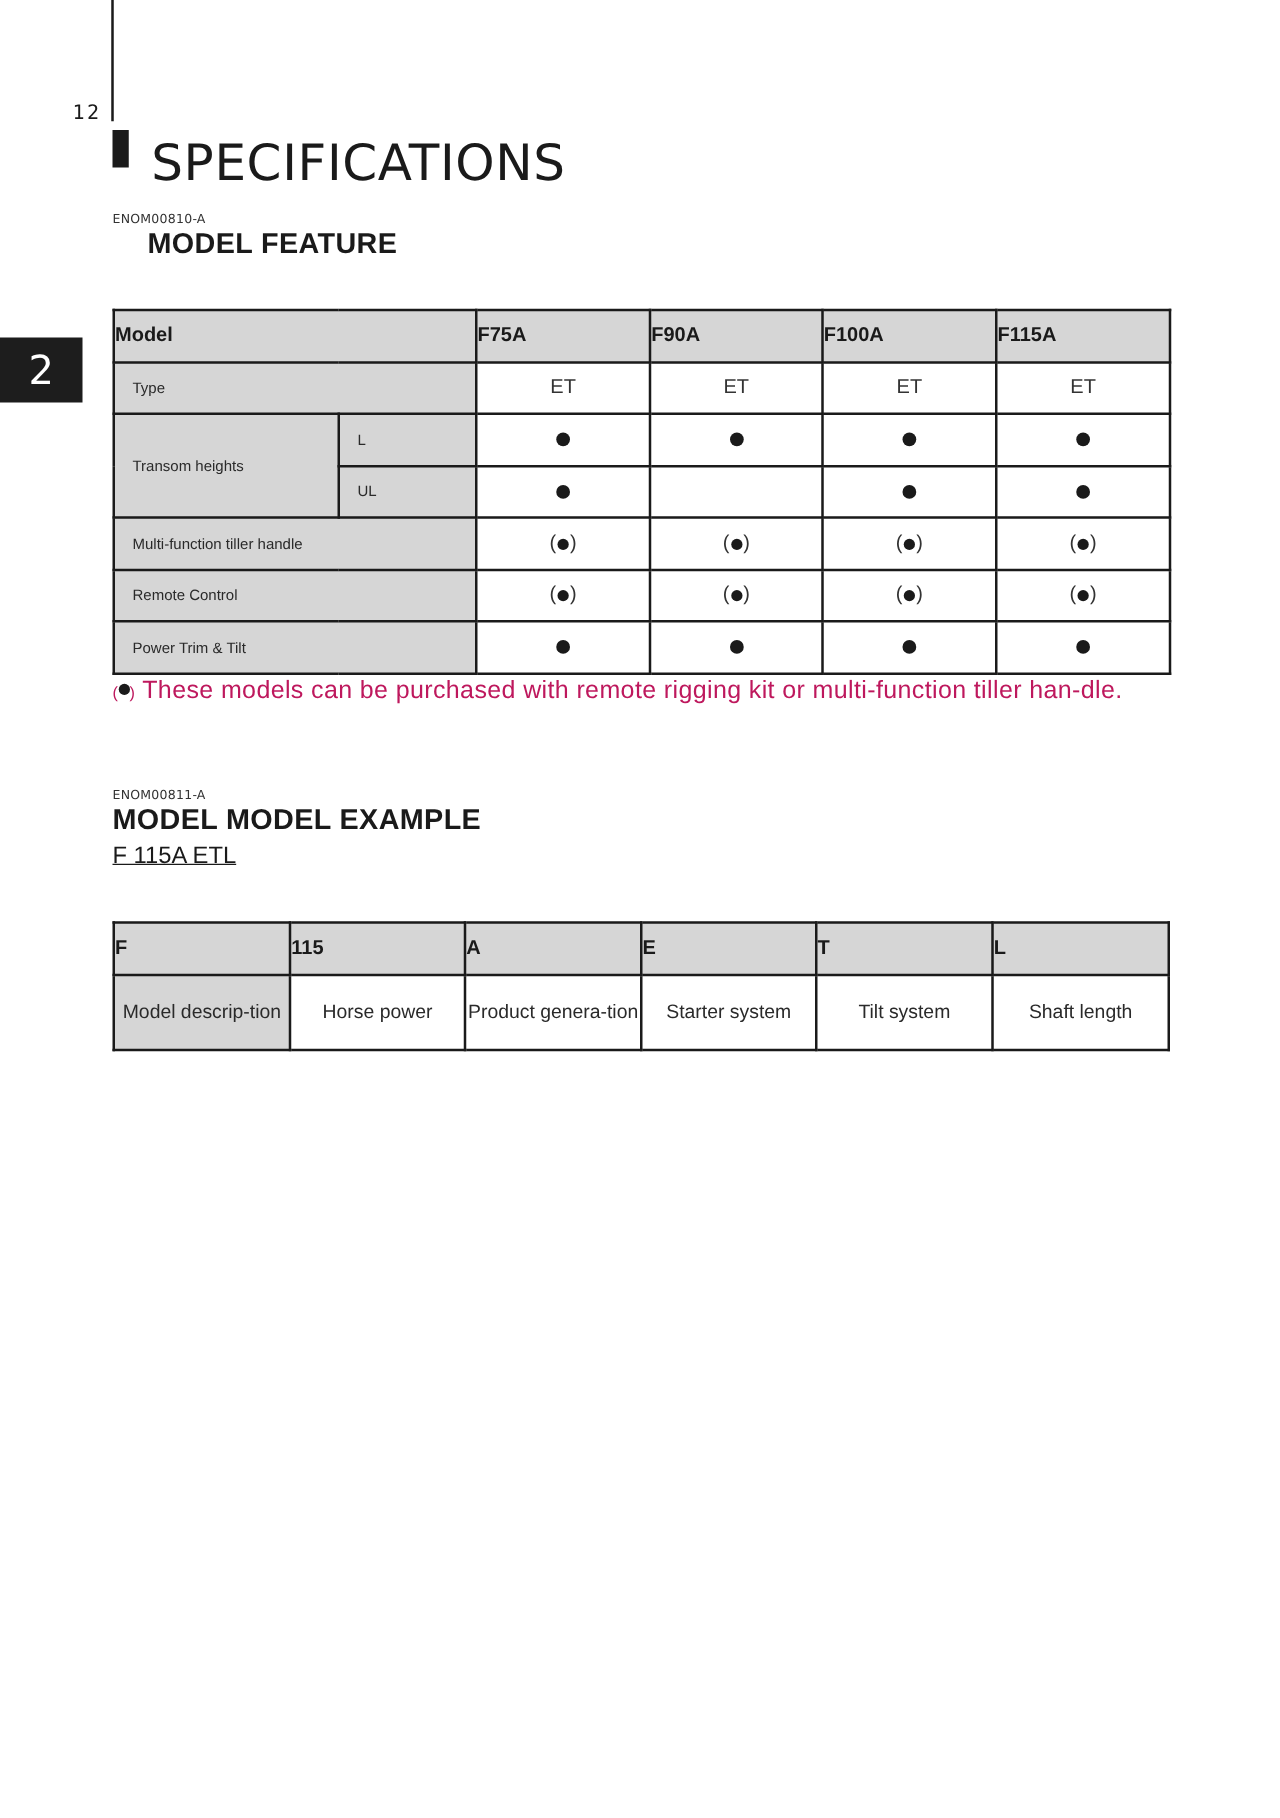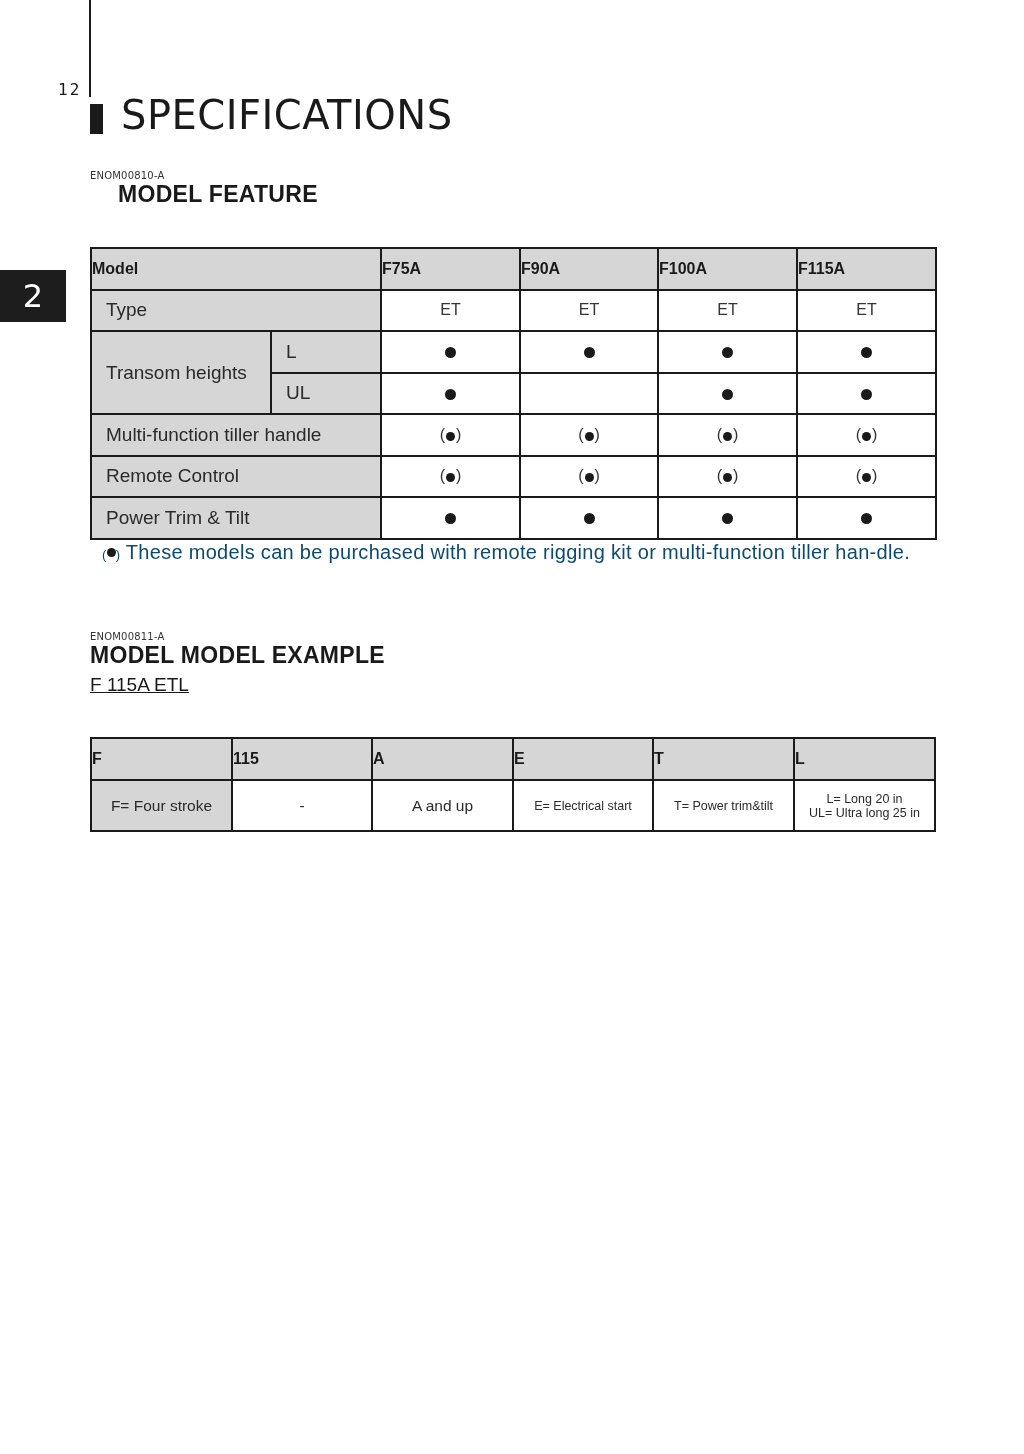--- a/index.html
+++ b/index.html
@@ -3,36 +3,36 @@
 <meta charset="utf-8">
 <style>
   html, body { margin: 0; padding: 0; background: #ffffff; }
   body {
     width: 1024px; height: 1454px; position: relative; overflow: hidden;
     font-family: "DejaVu Sans", "Liberation Sans", sans-serif; color: #1f1f1f;
   }
   .vrule { position: absolute; left: 89px; top: 0; width: 2px; height: 97px; background: #1a1a1a; }
   .page-num { position: absolute; left: 58px; top: 80px; font-size: 16px; letter-spacing: 2px; color: #1a1a1a; font-family: "DejaVu Sans Mono", monospace; text-align: center; }
   .title-block { position: absolute; left: 90px; top: 104px; width: 13px; height: 30px; background: #1a1a1a; }
-  .page-title { position: absolute; left: 121px; top: 92px; font-size: 40px; font-weight: 400; letter-spacing: 0.5px; color: #1a1a1a; font-family: "DejaVu Sans", sans-serif; }
+  .page-title { position: absolute; left: 121px; top: 108px; font-size: 40px; font-weight: 400; letter-spacing: 0.5px; color: #1a1a1a; font-family: "DejaVu Sans", sans-serif; }
   .chapter-tab { position: absolute; left: 0; top: 270px; width: 66px; height: 52px; background: #1d1d1d; color: #fff; font-size: 32px; display: flex; align-items: center; justify-content: center; }
   .code { position: absolute; left: 90px; font-size: 10px; color: #333; letter-spacing: 0.2px; }
   .heading { position: absolute; left: 90px; font-size: 23px; font-weight: 700; color: #1a1a1a; letter-spacing: 0.3px; font-family: "Liberation Sans", sans-serif; }
   .example { position: absolute; left: 90px; top: 674px; font-size: 19px; text-decoration: underline; color: #1a1a1a; font-family: "Liberation Sans", sans-serif; }
   table { position: absolute; border-collapse: collapse; table-layout: fixed; }
   td, th { border: 2px solid #1a1a1a; padding: 0; font-family: "Liberation Sans", sans-serif; }
   th { background: #d6d6d6; font-weight: 700; font-size: 16px; text-align: left; color: #1a1a1a; }
   .t1 { left: 90px; top: 247px; width: 845px; }
   .t1 tr { height: 41.5px; }
-  .t1 td.lbl { background: #d6d6d6; font-size: 19px; color: #2a2a2a; padding-left: 14px; text-align: left; }
+  .t1 td.lbl { background: #d6d6d6; font-size: 12px; color: #2a2a2a; padding-left: 14px; text-align: left; }
   .t1 td.val { text-align: center; font-size: 16px; color: #333; background: #fff; }
   .dot { display: inline-block; width: 11px; height: 11px; border-radius: 50%; background: #1a1a1a; vertical-align: middle; }
   .pdot { font-size: 15px; color: #1a1a1a; }
   .pdot .dot { width: 9px; height: 9px; margin: 0 1px; vertical-align: -1px; }
-  .note { position: absolute; left: 90px; top: 538px; width: 850px; font-size: 20px; line-height: 29px; color: #0c4a6e; font-family: "Liberation Sans", sans-serif; letter-spacing: 0.3px; margin-left: 12px; }
+  .note { position: absolute; left: 90px; top: 538px; width: 850px; font-size: 20px; line-height: 29px; color: #be185d; font-family: "Liberation Sans", sans-serif; letter-spacing: 0.3px; }
   .note .dot { width: 9px; height: 9px; vertical-align: 2px; }
   .note .paren { font-size: 13px; }
   .t2 { left: 90px; top: 737px; width: 844px; }
   .t2 th { height: 40px; }
   .t2 td { text-align: center; font-size: 15.5px; color: #2a2a2a; background: #fff; line-height: 18px; }
   .t2 tr.desc td { height: 58px; }
   .t2 tr.meaning td { height: 49px; }
   .t2 td.grey { background: #d6d6d6; }
   .t2 td.small { font-size: 12.5px; line-height: 14px; }
 </style>
@@ -131,25 +131,22 @@
   </colgroup>
   <tbody>
       <tr>
     <th>F</th>
     <th>115</th>
     <th>A</th>
     <th>E</th>
     <th>T</th>
     <th>L</th>
   </tr>
-  <tr class="meaning">
-    <td class="grey">F= Four stroke</td>
-    <td>-</td>
-    <td>A and up</td>
-    <td class="small">E= Electrical start</td>
-    <td class="small">T= Power trim&amp;tilt</td>
-    <td class="small">
-      <div>L= Long 20 in</div>
-      <div>UL= Ultra long 25 in</div>
-    </td>
+  <tr class="desc">
+    <td class="grey">Model descrip-tion</td>
+    <td>Horse power</td>
+    <td>Product genera-tion</td>
+    <td>Starter system</td>
+    <td>Tilt system</td>
+    <td>Shaft length</td>
   </tr>
 </tbody>
   </table>
 
 </body></html>

